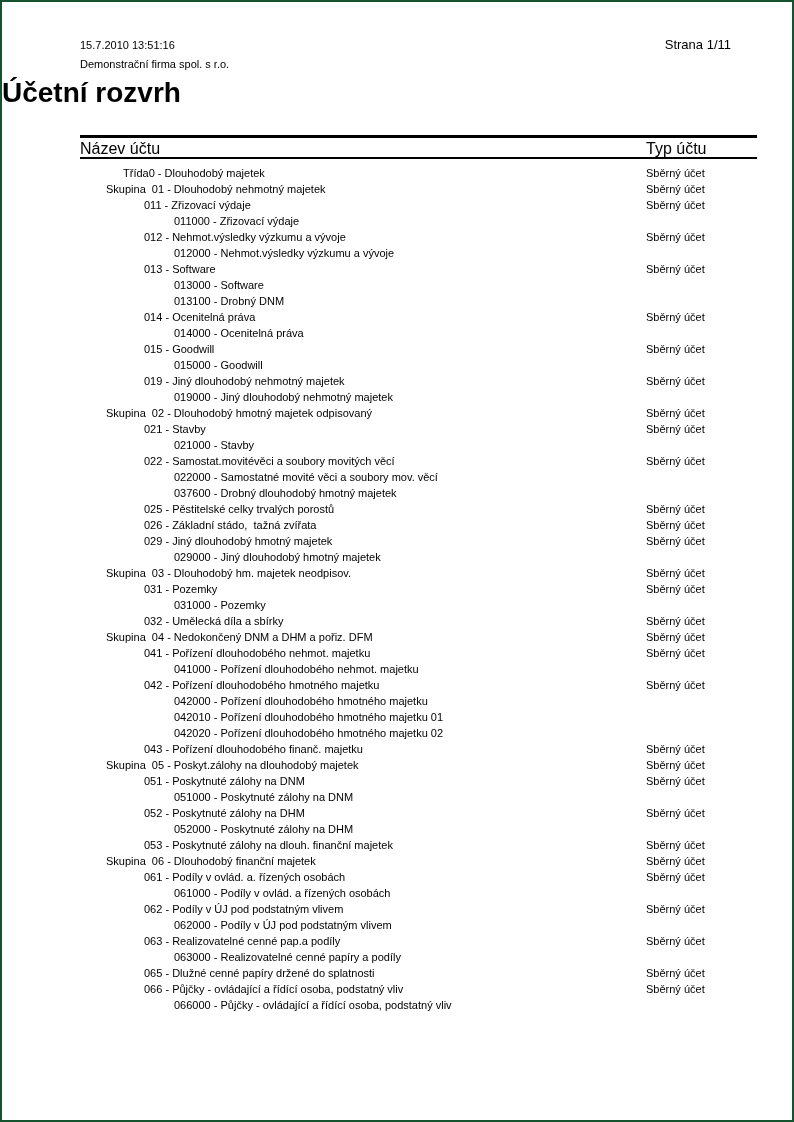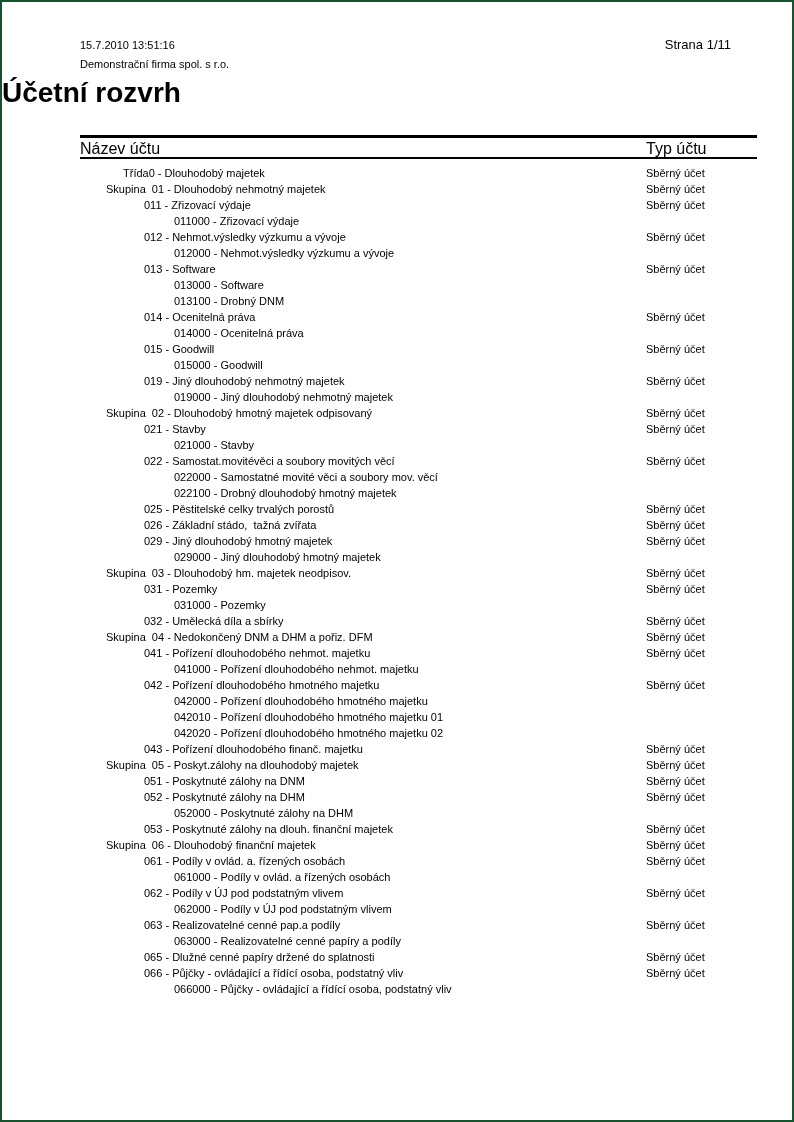--- a/index.html
+++ b/index.html
@@ -166,21 +166,21 @@
     <span class="name lvl2">022 - Samostat.movitévěci a soubory movitých věcí</span>
   </div>
 
   <div class="row">
     <span class="type"></span>
     <span class="name lvl3">022000 - Samostatné movité věci a soubory mov. věcí</span>
   </div>
 
   <div class="row">
     <span class="type"></span>
-    <span class="name lvl3">022100 - Drobný dlouhodobý hmotný majetek</span>
+    <span class="name lvl3">037600 - Drobný dlouhodobý hmotný majetek</span>
   </div>
 
   <div class="row">
     <span class="type">Sběrný účet</span>
     <span class="name lvl2">025 - Pěstitelské celky trvalých porostů</span>
   </div>
 
   <div class="row">
     <span class="type">Sběrný účet</span>
     <span class="name lvl2">026 - Základní stádo,  tažná zvířata</span>
@@ -260,20 +260,24 @@
   <div class="row">
     <span class="type">Sběrný účet</span>
     <span class="name lvl1">Skupina  05 - Poskyt.zálohy na dlouhodobý majetek</span>
   </div>
 
   <div class="row">
     <span class="type">Sběrný účet</span>
     <span class="name lvl2">051 - Poskytnuté zálohy na DNM</span>
   </div>
 
+  <div class="row">
+    <span class="type"></span>
+    <span class="name lvl3">051000 - Poskytnuté zálohy na DNM</span>
+  </div>
 
   <div class="row">
     <span class="type">Sběrný účet</span>
     <span class="name lvl2">052 - Poskytnuté zálohy na DHM</span>
   </div>
 
   <div class="row">
     <span class="type"></span>
     <span class="name lvl3">052000 - Poskytnuté zálohy na DHM</span>
   </div>

